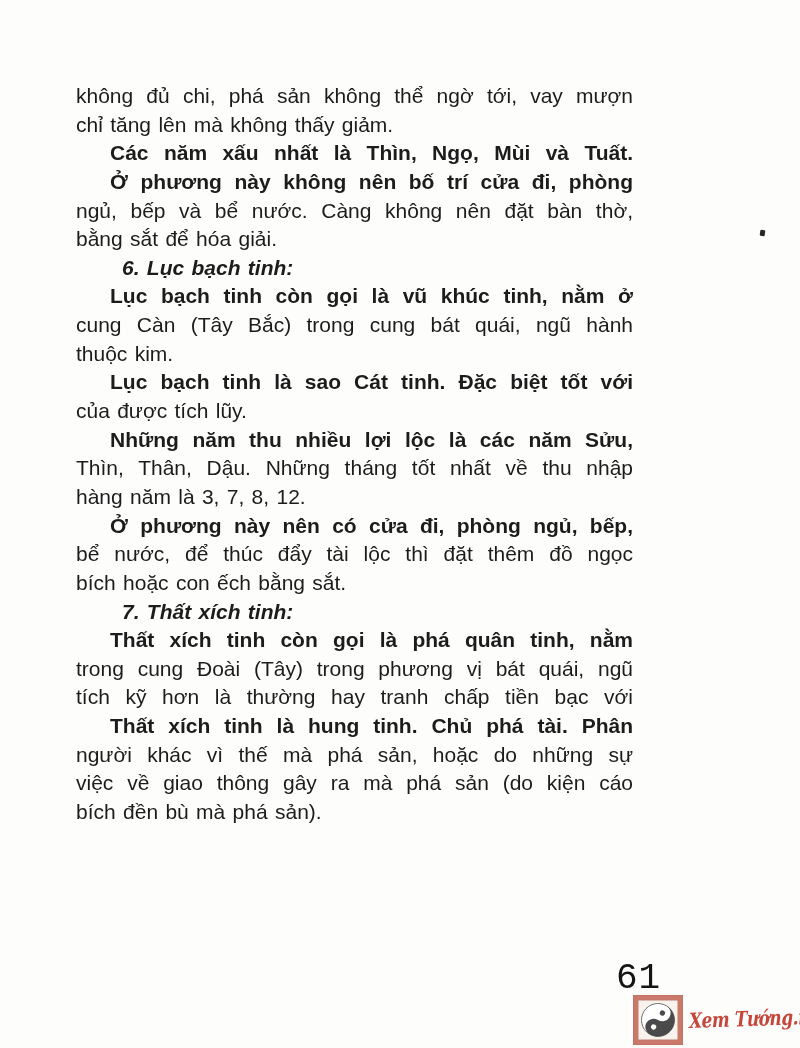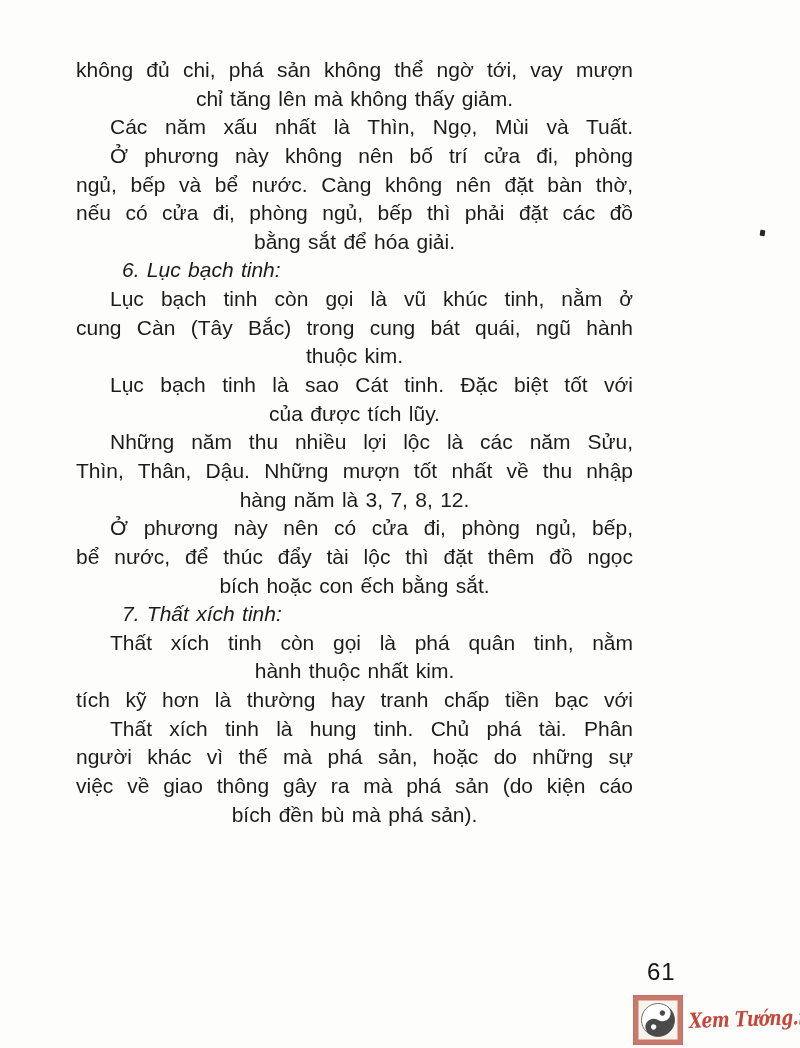--- a/index.html
+++ b/index.html
@@ -9,38 +9,37 @@
     --wm-frame:#c8796a;
     --yy-dark:#4a4a4a;
   }
   html,body{margin:0;padding:0;}
   body{
     width:800px;height:1048px;position:relative;overflow:hidden;
     background:var(--page-bg);
     font-family:"Liberation Sans",sans-serif;
   }
   .text-block{
-    position:absolute;left:76px;top:56px;width:557px;
+    position:absolute;left:76px;top:82px;width:557px;
     color:var(--text-color);
   }
   .line{
     height:28.65px;line-height:28.65px;font-size:21px;
-    word-spacing:1.5px;white-space:normal;text-align:center;
+    word-spacing:1.5px;white-space:normal;text-align:left;
   }
   .line.fill{text-align:justify;text-align-last:justify;}
-  .line.indent{padding-left:34px;}
+  .line.indent{padding-left:34px;font-weight:bold;}
   .line.heading{
-    padding-left:46px;font-weight:normal;font-style:italic;
+    padding-left:46px;font-weight:bold;font-style:italic;
     text-align:center;text-align-last:left;
   }
   .page-number{
     position:absolute;left:616px;top:958px;width:60px;
-    font-family:Liberation Sans, sans-serif;font-size:24px;color:#151515;
+    font-family:Liberation Mono, monospace;font-size:36px;color:#151515;
     letter-spacing:1px;
-    margin-left:31px;
   }
   .watermark{
     position:absolute;left:633px;top:994px;right:2px;height:52px;
     display:flex;align-items:center;gap:6px;
   }
   .wm-icon{width:50px;height:50px;flex:0 0 auto;display:block;}
   .wm-icon .frame-outer{fill:none;stroke:#c0685a;stroke-width:3;}
   .wm-icon .frame{fill:#f8f3ec;stroke:var(--wm-frame);stroke-width:10;}
   .wm-icon .yy-circle{fill:#ffffff;stroke:#555;stroke-width:1.5;}
   .wm-icon .yy-dark{fill:var(--yy-dark);}
@@ -59,37 +58,36 @@
 </style>
 </head>
 <body>
 
 <div class="text-block">
     <div class="line fill">không đủ chi, phá sản không thể ngờ tới, vay mượn</div>
     <div class="line">chỉ tăng lên mà không thấy giảm.</div>
     <div class="line indent fill">Các năm xấu nhất là Thìn, Ngọ, Mùi và Tuất.</div>
     <div class="line indent fill">Ở phương này không nên bố trí cửa đi, phòng</div>
     <div class="line fill">ngủ, bếp và bể nước. Càng không nên đặt bàn thờ,</div>
-    <div class="line fill">nếu có cửa đi, phòng ngủ, bếp thì phải đặt các đồ</div>
     <div class="line">bằng sắt để hóa giải.</div>
     <div class="line heading">6. Lục bạch tinh:</div>
     <div class="line indent fill">Lục bạch tinh còn gọi là vũ khúc tinh, nằm ở</div>
     <div class="line fill">cung Càn (Tây Bắc) trong cung bát quái, ngũ hành</div>
     <div class="line">thuộc kim.</div>
     <div class="line indent fill">Lục bạch tinh là sao Cát tinh. Đặc biệt tốt với</div>
     <div class="line">của được tích lũy.</div>
     <div class="line indent fill">Những năm thu nhiều lợi lộc là các năm Sửu,</div>
-    <div class="line fill">Thìn, Thân, Dậu. Những mượn tốt nhất về thu nhập</div>
+    <div class="line fill">Thìn, Thân, Dậu. Những tháng tốt nhất về thu nhập</div>
     <div class="line">hàng năm là 3, 7, 8, 12.</div>
     <div class="line indent fill">Ở phương này nên có cửa đi, phòng ngủ, bếp,</div>
     <div class="line fill">bể nước, để thúc đẩy tài lộc thì đặt thêm đồ ngọc</div>
     <div class="line">bích hoặc con ếch bằng sắt.</div>
     <div class="line heading">7. Thất xích tinh:</div>
     <div class="line indent fill">Thất xích tinh còn gọi là phá quân tinh, nằm</div>
-    <div class="line">hành thuộc nhất kim.</div>
+    <div class="line fill">trong cung Đoài (Tây) trong phương vị bát quái, ngũ</div>
     <div class="line fill">tích kỹ hơn là thường hay tranh chấp tiền bạc với</div>
     <div class="line indent fill">Thất xích tinh là hung tinh. Chủ phá tài. Phân</div>
     <div class="line fill">người khác vì thế mà phá sản, hoặc do những sự</div>
     <div class="line fill">việc về giao thông gây ra mà phá sản (do kiện cáo</div>
     <div class="line">bích đền bù mà phá sản).</div>
   </div>
 
 <div class="ink-speck"></div>
 
 <div class="page-number">61</div>

